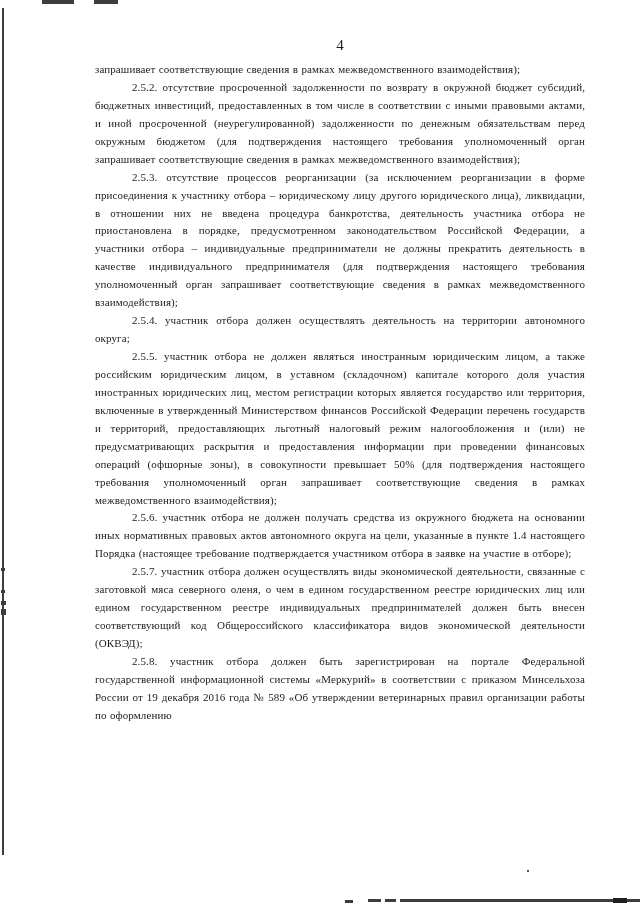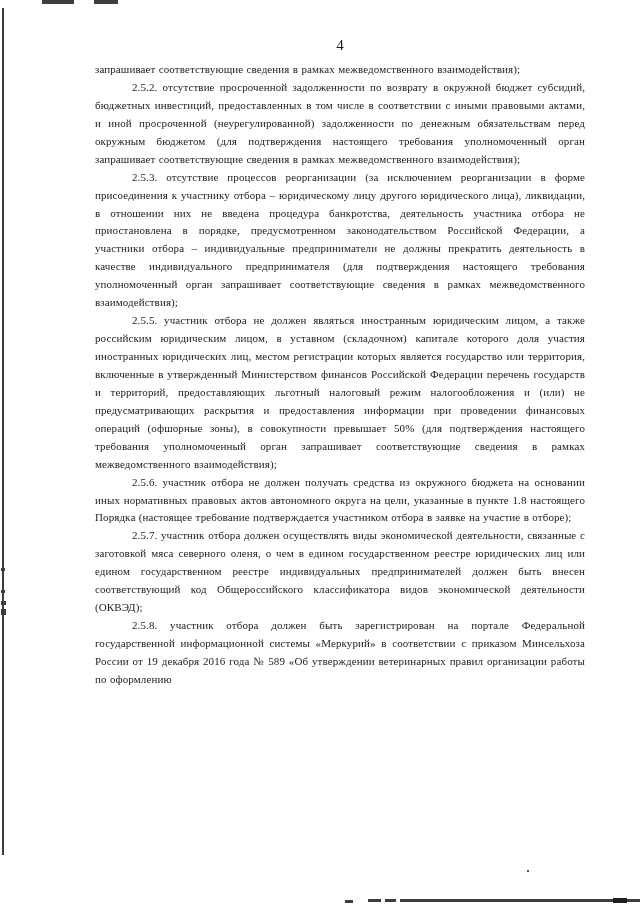--- a/index.html
+++ b/index.html
@@ -78,19 +78,20 @@
   <div class="artifact a-bot-line"></div>
   <div class="artifact a-bot-blob"></div>
   <div class="artifact a-speck"></div>
 
   <div class="page-number">4</div>
 
   <div class="content">
     <p class="continuation">запрашивает соответствующие сведения в рамках межведомственного взаимодействия);</p>
     <p>2.5.2. отсутствие просроченной задолженности по возврату в окружной бюджет субсидий, бюджетных инвестиций, предоставленных в том числе в соответствии с иными правовыми актами, и иной просроченной (неурегулированной) задолженности по денежным обязательствам перед окружным бюджетом (для подтверждения настоящего требования уполномоченный орган запрашивает соответствующие сведения в рамках межведомственного взаимодействия);</p>
     <p>2.5.3. отсутствие процессов реорганизации (за исключением реорганизации в форме присоединения к участнику отбора – юридическому лицу другого юридического лица), ликвидации, в отношении них не введена процедура банкротства, деятельность участника отбора не приостановлена в порядке, предусмотренном законодательством Российской Федерации, а участники отбора – индивидуальные предприниматели не должны прекратить деятельность в качестве индивидуального предпринимателя (для подтверждения настоящего требования уполномоченный орган запрашивает соответствующие сведения в рамках межведомственного взаимодействия);</p>
+    <p>2.5.4. участник отбора должен осуществлять деятельность на территории автономного округа;</p>
     <p>2.5.5. участник отбора не должен являться иностранным юридическим лицом, а также российским юридическим лицом, в уставном (складочном) капитале которого доля участия иностранных юридических лиц, местом регистрации которых является государство или территория, включенные в утвержденный Министерством финансов Российской Федерации перечень государств и территорий, предоставляющих льготный налоговый режим налогообложения и (или) не предусматривающих раскрытия и предоставления информации при проведении финансовых операций (офшорные зоны), в совокупности превышает 50% (для подтверждения настоящего требования уполномоченный орган запрашивает соответствующие сведения в рамках межведомственного взаимодействия);</p>
-    <p>2.5.6. участник отбора не должен получать средства из окружного бюджета на основании иных нормативных правовых актов автономного округа на цели, указанные в пункте 1.8 настоящего Порядка (настоящее требование подтверждается участником отбора в заявке на участие в отборе);</p>
+    <p>2.5.6. участник отбора не должен получать средства из окружного бюджета на основании иных нормативных правовых актов автономного округа на цели, указанные в пункте 1.4 настоящего Порядка (настоящее требование подтверждается участником отбора в заявке на участие в отборе);</p>
     <p>2.5.7. участник отбора должен осуществлять виды экономической деятельности, связанные с заготовкой мяса северного оленя, о чем в едином государственном реестре юридических лиц или едином государственном реестре индивидуальных предпринимателей должен быть внесен соответствующий код Общероссийского классификатора видов экономической деятельности (ОКВЭД);</p>
     <p>2.5.8. участник отбора должен быть зарегистрирован на портале Федеральной государственной информационной системы «Меркурий» в соответствии с приказом Минсельхоза России от 19 декабря 2016 года № 589 «Об утверждении ветеринарных правил организации работы по оформлению</p>
   </div>
 
 </div>
 
 </body></html>

